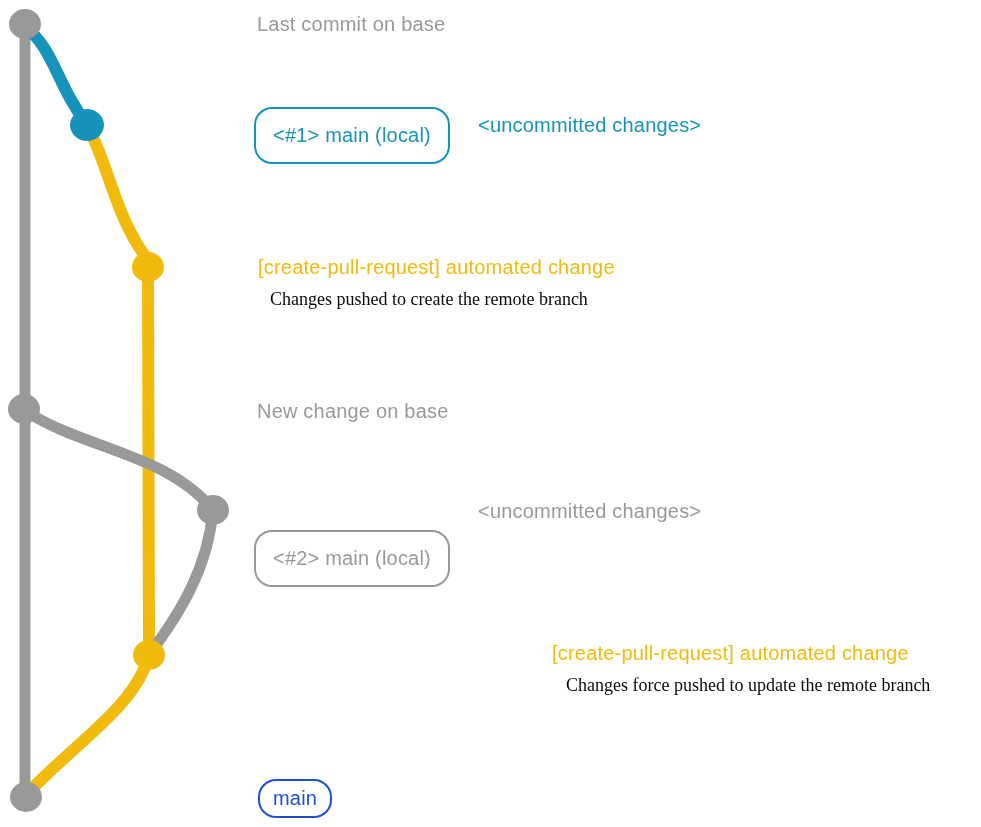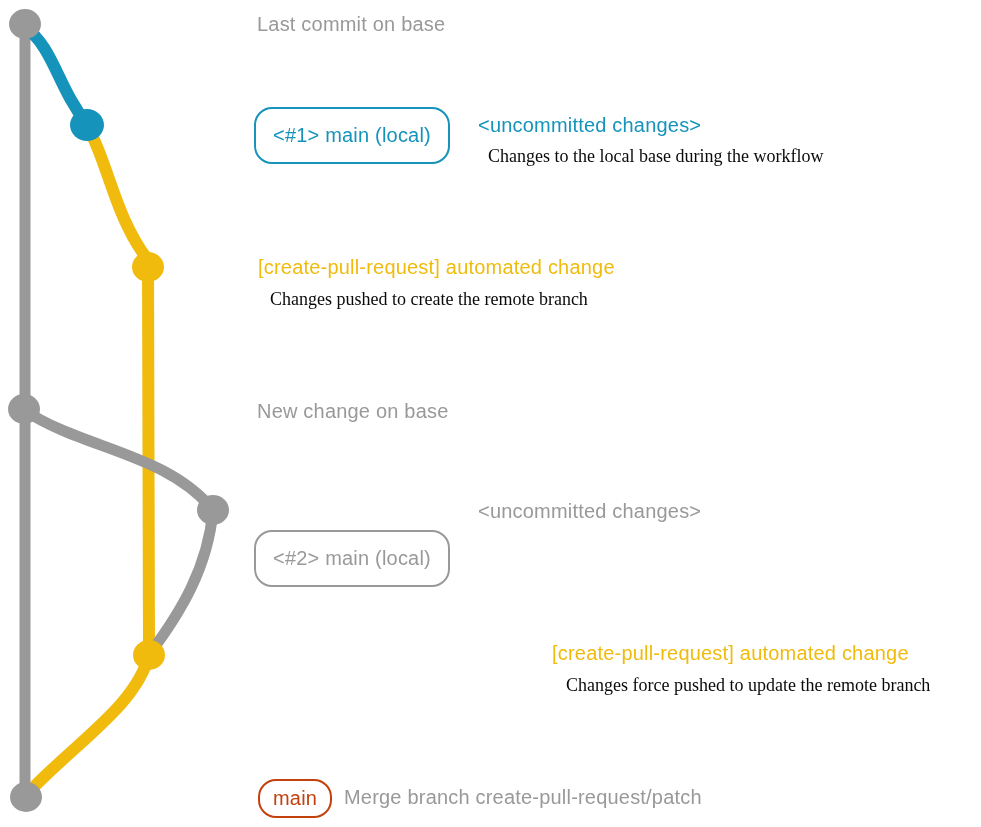--- a/index.html
+++ b/index.html
@@ -60,29 +60,27 @@
     <ellipse cx="24" cy="409" rx="16" ry="15" fill="#999999"></ellipse>
     <ellipse cx="213" cy="510" rx="16" ry="15" fill="#999999"></ellipse>
     <ellipse cx="149" cy="655" rx="16" ry="15" fill="#f0bb0c"></ellipse>
     <ellipse cx="26" cy="797" rx="16" ry="15" fill="#999999"></ellipse>
   </svg>
 
   <div class="abs title" style="left: 257px; top: 13px; color: rgb(153, 153, 153);">Last commit on base</div>
 
   <div class="abs badge" style="left: 254px; top: 107px; color: rgb(21, 147, 187); border-color: currentcolor;">&lt;#1&gt; main (local)</div>
   <div class="abs heading" style="left: 478px; top: 114px; color: rgb(21, 147, 187);">&lt;uncommitted changes&gt;</div>
-  <div class="abs desc" style="left:488px; top:146px;">Changes to the local base during the workflow</div>
 
   <div class="abs heading" style="left: 258px; top: 256px; color: rgb(240, 187, 12);">[create-pull-request] automated change</div>
   <div class="abs desc" style="left:270px; top:289px;">Changes pushed to create the remote branch</div>
 
   <div class="abs title" style="left: 257px; top: 400px; color: rgb(153, 153, 153);">New change on base</div>
 
   <div class="abs badge" style="left: 254px; top: 492px; color: rgb(153, 153, 153); border-color: currentcolor; margin-top: 38px;">&lt;#2&gt; main (local)</div>
   <div class="abs heading" style="left: 478px; top: 500px; color: rgb(153, 153, 153);">&lt;uncommitted changes&gt;</div>
 
   <div class="abs heading" style="left: 552px; top: 642px; color: rgb(240, 187, 12);">[create-pull-request] automated change</div>
   <div class="abs desc" style="left:566px; top:675px;">Changes force pushed to update the remote branch</div>
 
-  <div class="abs badge badge-small" style="left: 258px; top: 779px; color: #c2410c; border-color: currentcolor;">main</div>
-  <div class="abs title" style="left: 344px; top: 786px; color: rgb(153, 153, 153);">Merge branch create-pull-request/patch</div>
+  <div class="abs badge badge-small" style="left: 258px; top: 779px; color: #1d4ed8; border-color: currentcolor;">main</div>
 
 </div>
 
 </body></html>

